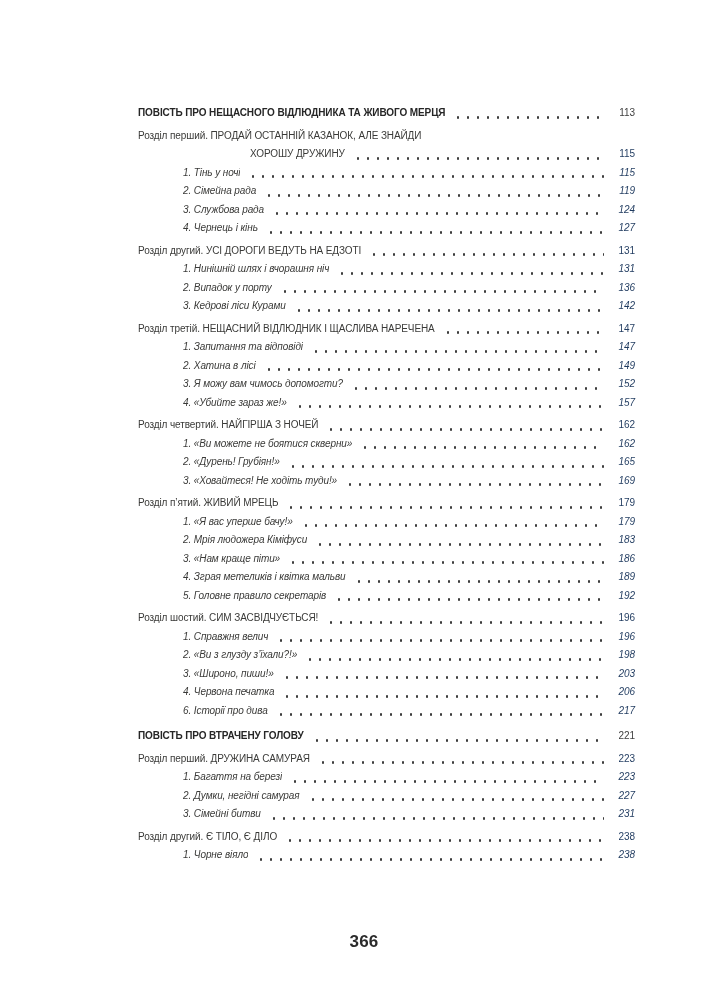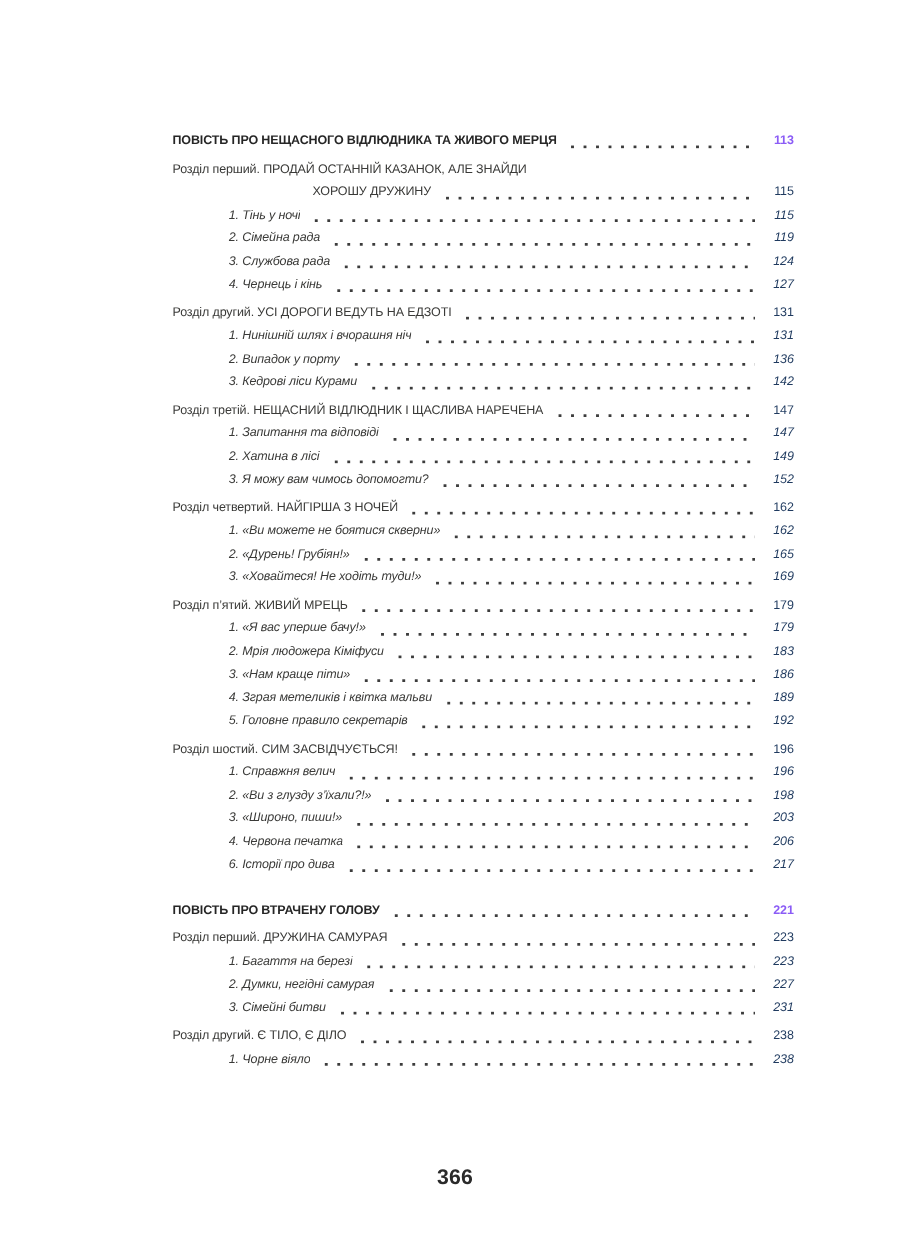--- a/index.html
+++ b/index.html
@@ -47,26 +47,26 @@
     background-position: left bottom 3px;
   }
   .pg {
     flex: 0 0 auto;
     min-width: 24px;
     text-align: right;
     color: #1f3a5f;
     white-space: nowrap;
   }
   .section-row {
-    margin-top: 18px;
+    margin-top: 7px;
     font-weight: 700;
     color: #262626;
   }
   .toc > .section-row:first-child { margin-top: 0; }
-  .section-row .pg { font-weight: 700; color: #8b5cf6; }
+  .section-row .pg { font-weight: 400; color: #404040; }
   .chapter-row { margin-top: 4px; }
   .wrap-row { padding-left: 112px; }
   .item-row { padding-left: 45px; font-style: italic; }
   .footer {
     position: absolute;
     top: 932px;
     left: 0;
     width: 728px;
     text-align: center;
     font-size: 17px;
@@ -146,20 +146,25 @@
       <div class="row item-row">
         <span class="t">2. Хатина в лісі</span>
         <span class="leader"></span>
         <span class="pg">149</span>
       </div>
       <div class="row item-row">
         <span class="t">3. Я можу вам чимось допомогти?</span>
         <span class="leader"></span>
         <span class="pg">152</span>
       </div>
+      <div class="row item-row">
+        <span class="t">4. «Убийте зараз же!»</span>
+        <span class="leader"></span>
+        <span class="pg">157</span>
+      </div>
       <div class="row chapter-row">
         <span class="t">Розділ четвертий. НАЙГІРША З НОЧЕЙ</span>
         <span class="leader"></span>
         <span class="pg">162</span>
       </div>
       <div class="row item-row">
         <span class="t">1. «Ви можете не боятися скверни»</span>
         <span class="leader"></span>
         <span class="pg">162</span>
       </div>

